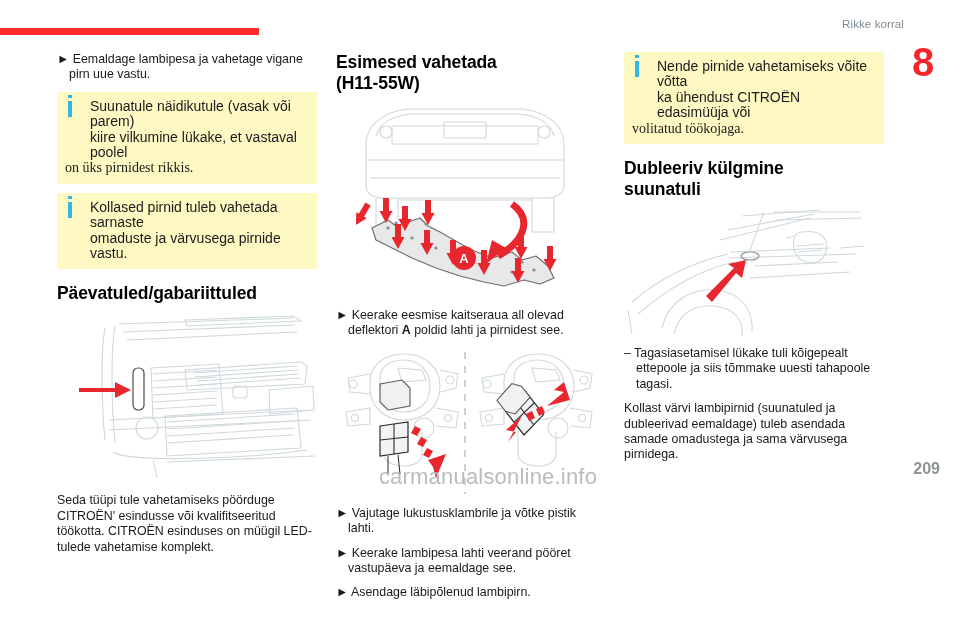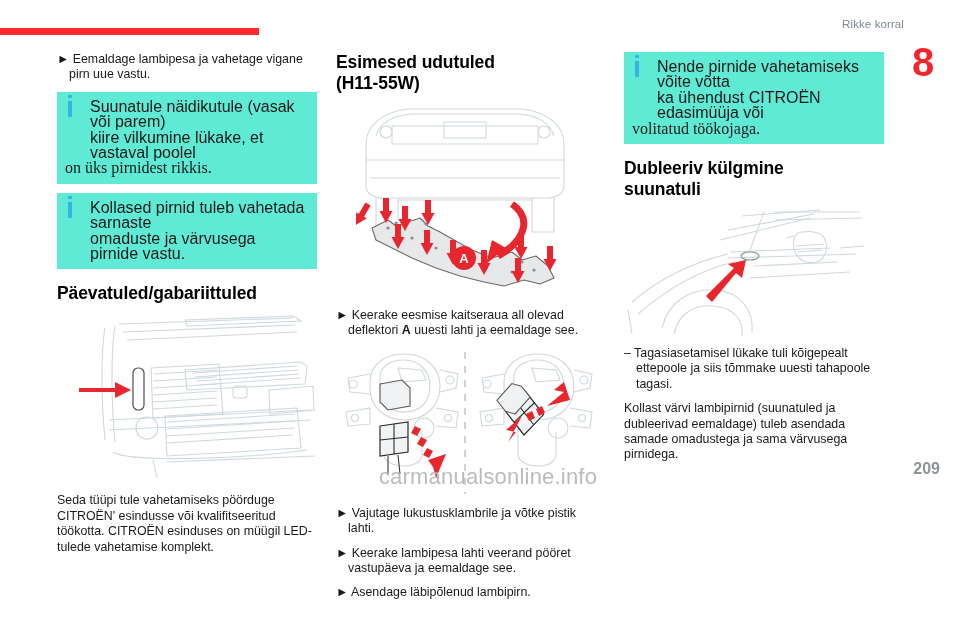--- a/index.html
+++ b/index.html
@@ -72,24 +72,24 @@
     line-height: 21px;
     margin: 14px 0 6px 0;
     color: #000;
     letter-spacing: -0.1px;
   }
   h2.section-title.tight { margin-top: 4px; }
 
   
   .info-box {
     position: relative;
-    background: #5eead4;
+    background: #fef9c3;
     padding: 7px 12px 8px 8px;
     margin: 0 0 9px 0;
-    font-size: 16px;
+    font-size: 14px;
     line-height: 15.4px;
   }
   .info-box .ibar {
     position: absolute;
     left: 11px; top: 9px;
     width: 4px; height: 16px;
     background: #33b5e5;
   }
   .info-box .ibar::before {
     content: "";
@@ -210,21 +210,21 @@
         </g>
       </svg>
     </div>
 
     <p class="para plain">Seda tüüpi tule vahetamiseks pöörduge CITROËN' esindusse või kvalifitseeritud töökotta. CITROËN esinduses on müügil LED-tulede vahetamise komplekt.</p>
   </div>
 
   <div class="col" id="col-mid">
 
     <h2 class="section-title tight" style="margin-top:0">
-      <span>Esimesed udutuled</span><br>
+      <span>Esimesed vahetada</span><br>
       <span>(H11-55W)</span>
     </h2>
 
     <div class="figure">
       <svg width="258" height="200" viewBox="0 0 258 200">
         <g fill="none" stroke="#cfd8dc" stroke-width="1.1">
 
           <path d="M30 44 C30 26 46 12 72 9 L186 9 C212 12 228 26 228 44 L228 86 C228 94 220 98 210 98 L48 98 C38 98 30 94 30 86 Z"></path>
           <path d="M40 36 C44 22 58 15 76 14 L182 14 C200 15 214 22 218 36"></path>
           <path d="M30 60 L228 60"></path>
@@ -312,21 +312,21 @@
               <path d="M-6.5 13 L6.5 13 L0 25 Z"></path>
             </g>
           <g transform="translate(214,146)">
               <rect x="-3" y="0" width="6" height="14"></rect>
               <path d="M-6.5 13 L6.5 13 L0 25 Z"></path>
             </g>
         </g>
       </svg>
     </div>
 
-    <p class="para"><span>► Keerake eesmise kaitseraua all olevad deflektori </span><span class="bold-inline">A</span><span> uuesti lahti ja eemaldage see.</span></p>
+    <p class="para"><span>► Keerake eesmise kaitseraua all olevad deflektori </span><span class="bold-inline">A</span><span> poldid lahti ja pirnidest see.</span></p>
 
     <div class="figure">
       <svg width="258" height="150" viewBox="0 0 258 150">
 
         <line x1="129" y1="4" x2="129" y2="146" stroke="#b7c0c4" stroke-width="1.4" stroke-dasharray="7 7"></line>
 
         <g fill="none" stroke="#cfd8dc" stroke-width="1.1">
           <path d="M34 34 C34 16 50 6 68 6 C90 6 104 20 104 38 C104 58 90 72 68 72 C48 72 34 58 34 40 Z"></path>
           <path d="M44 30 C44 18 55 12 68 12 C84 12 94 24 94 38 C94 54 84 64 68 64 C54 64 44 54 44 42 Z"></path>
           <path d="M12 30 L34 26"></path>

